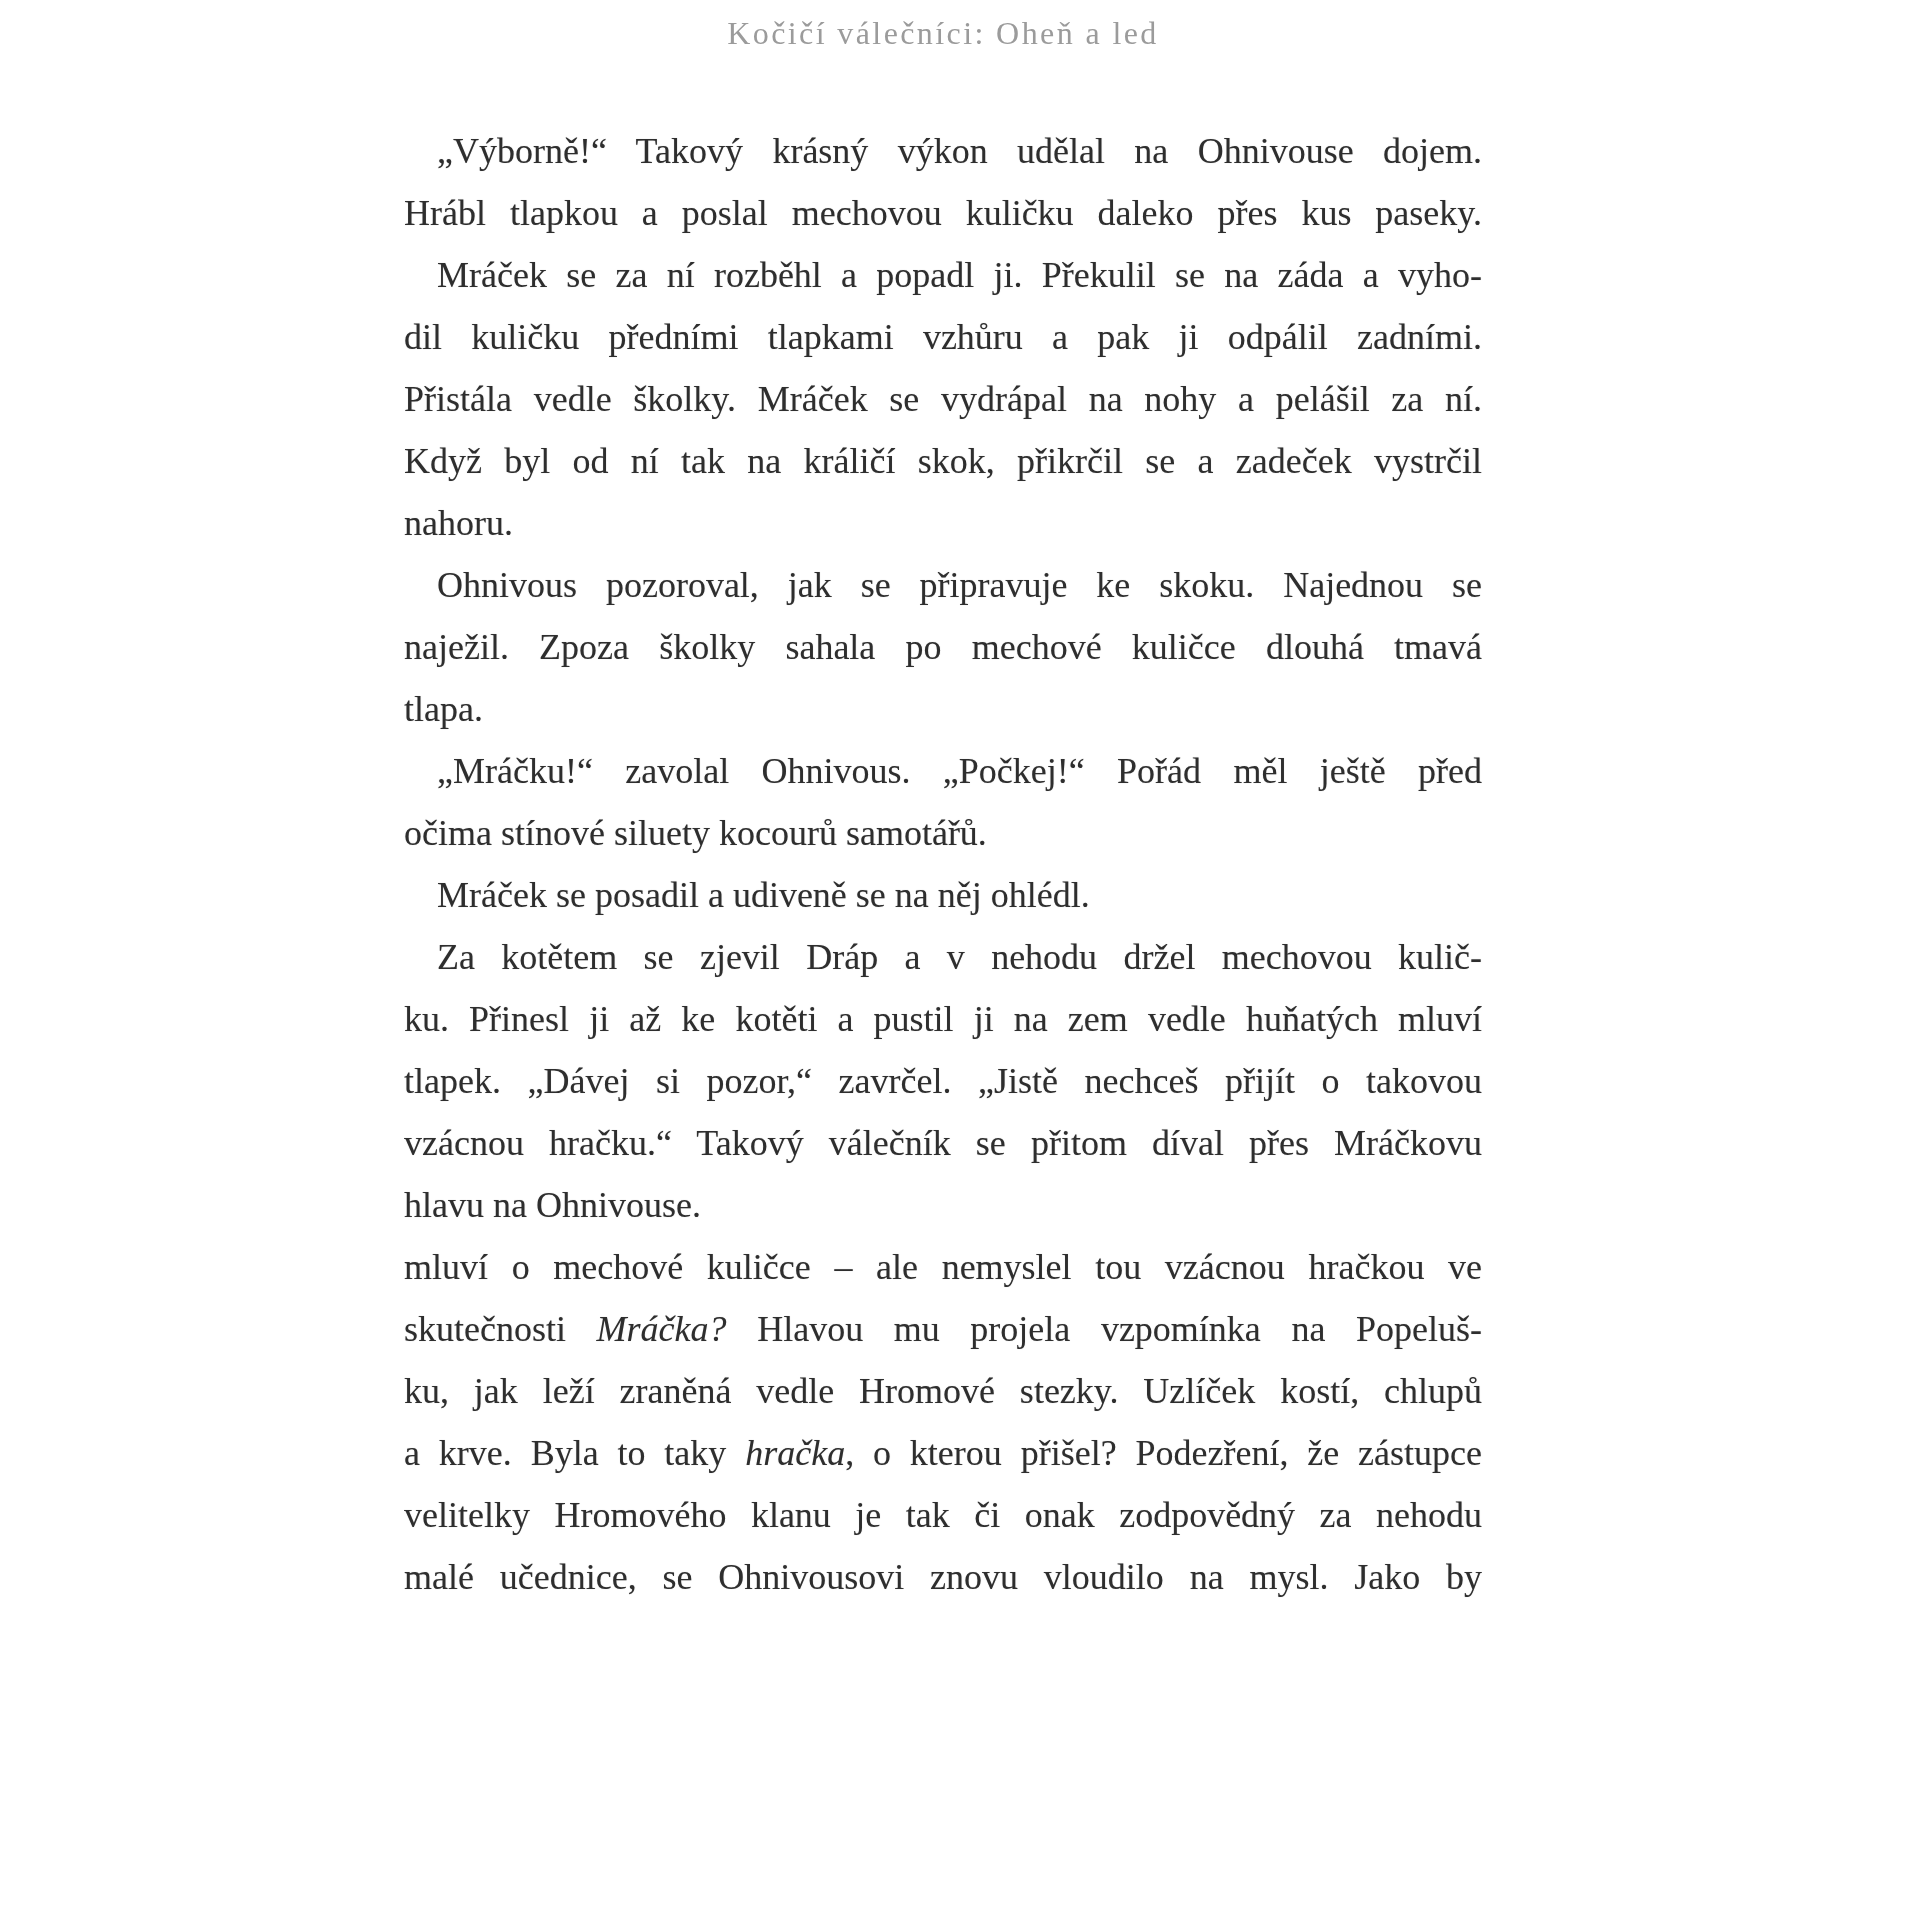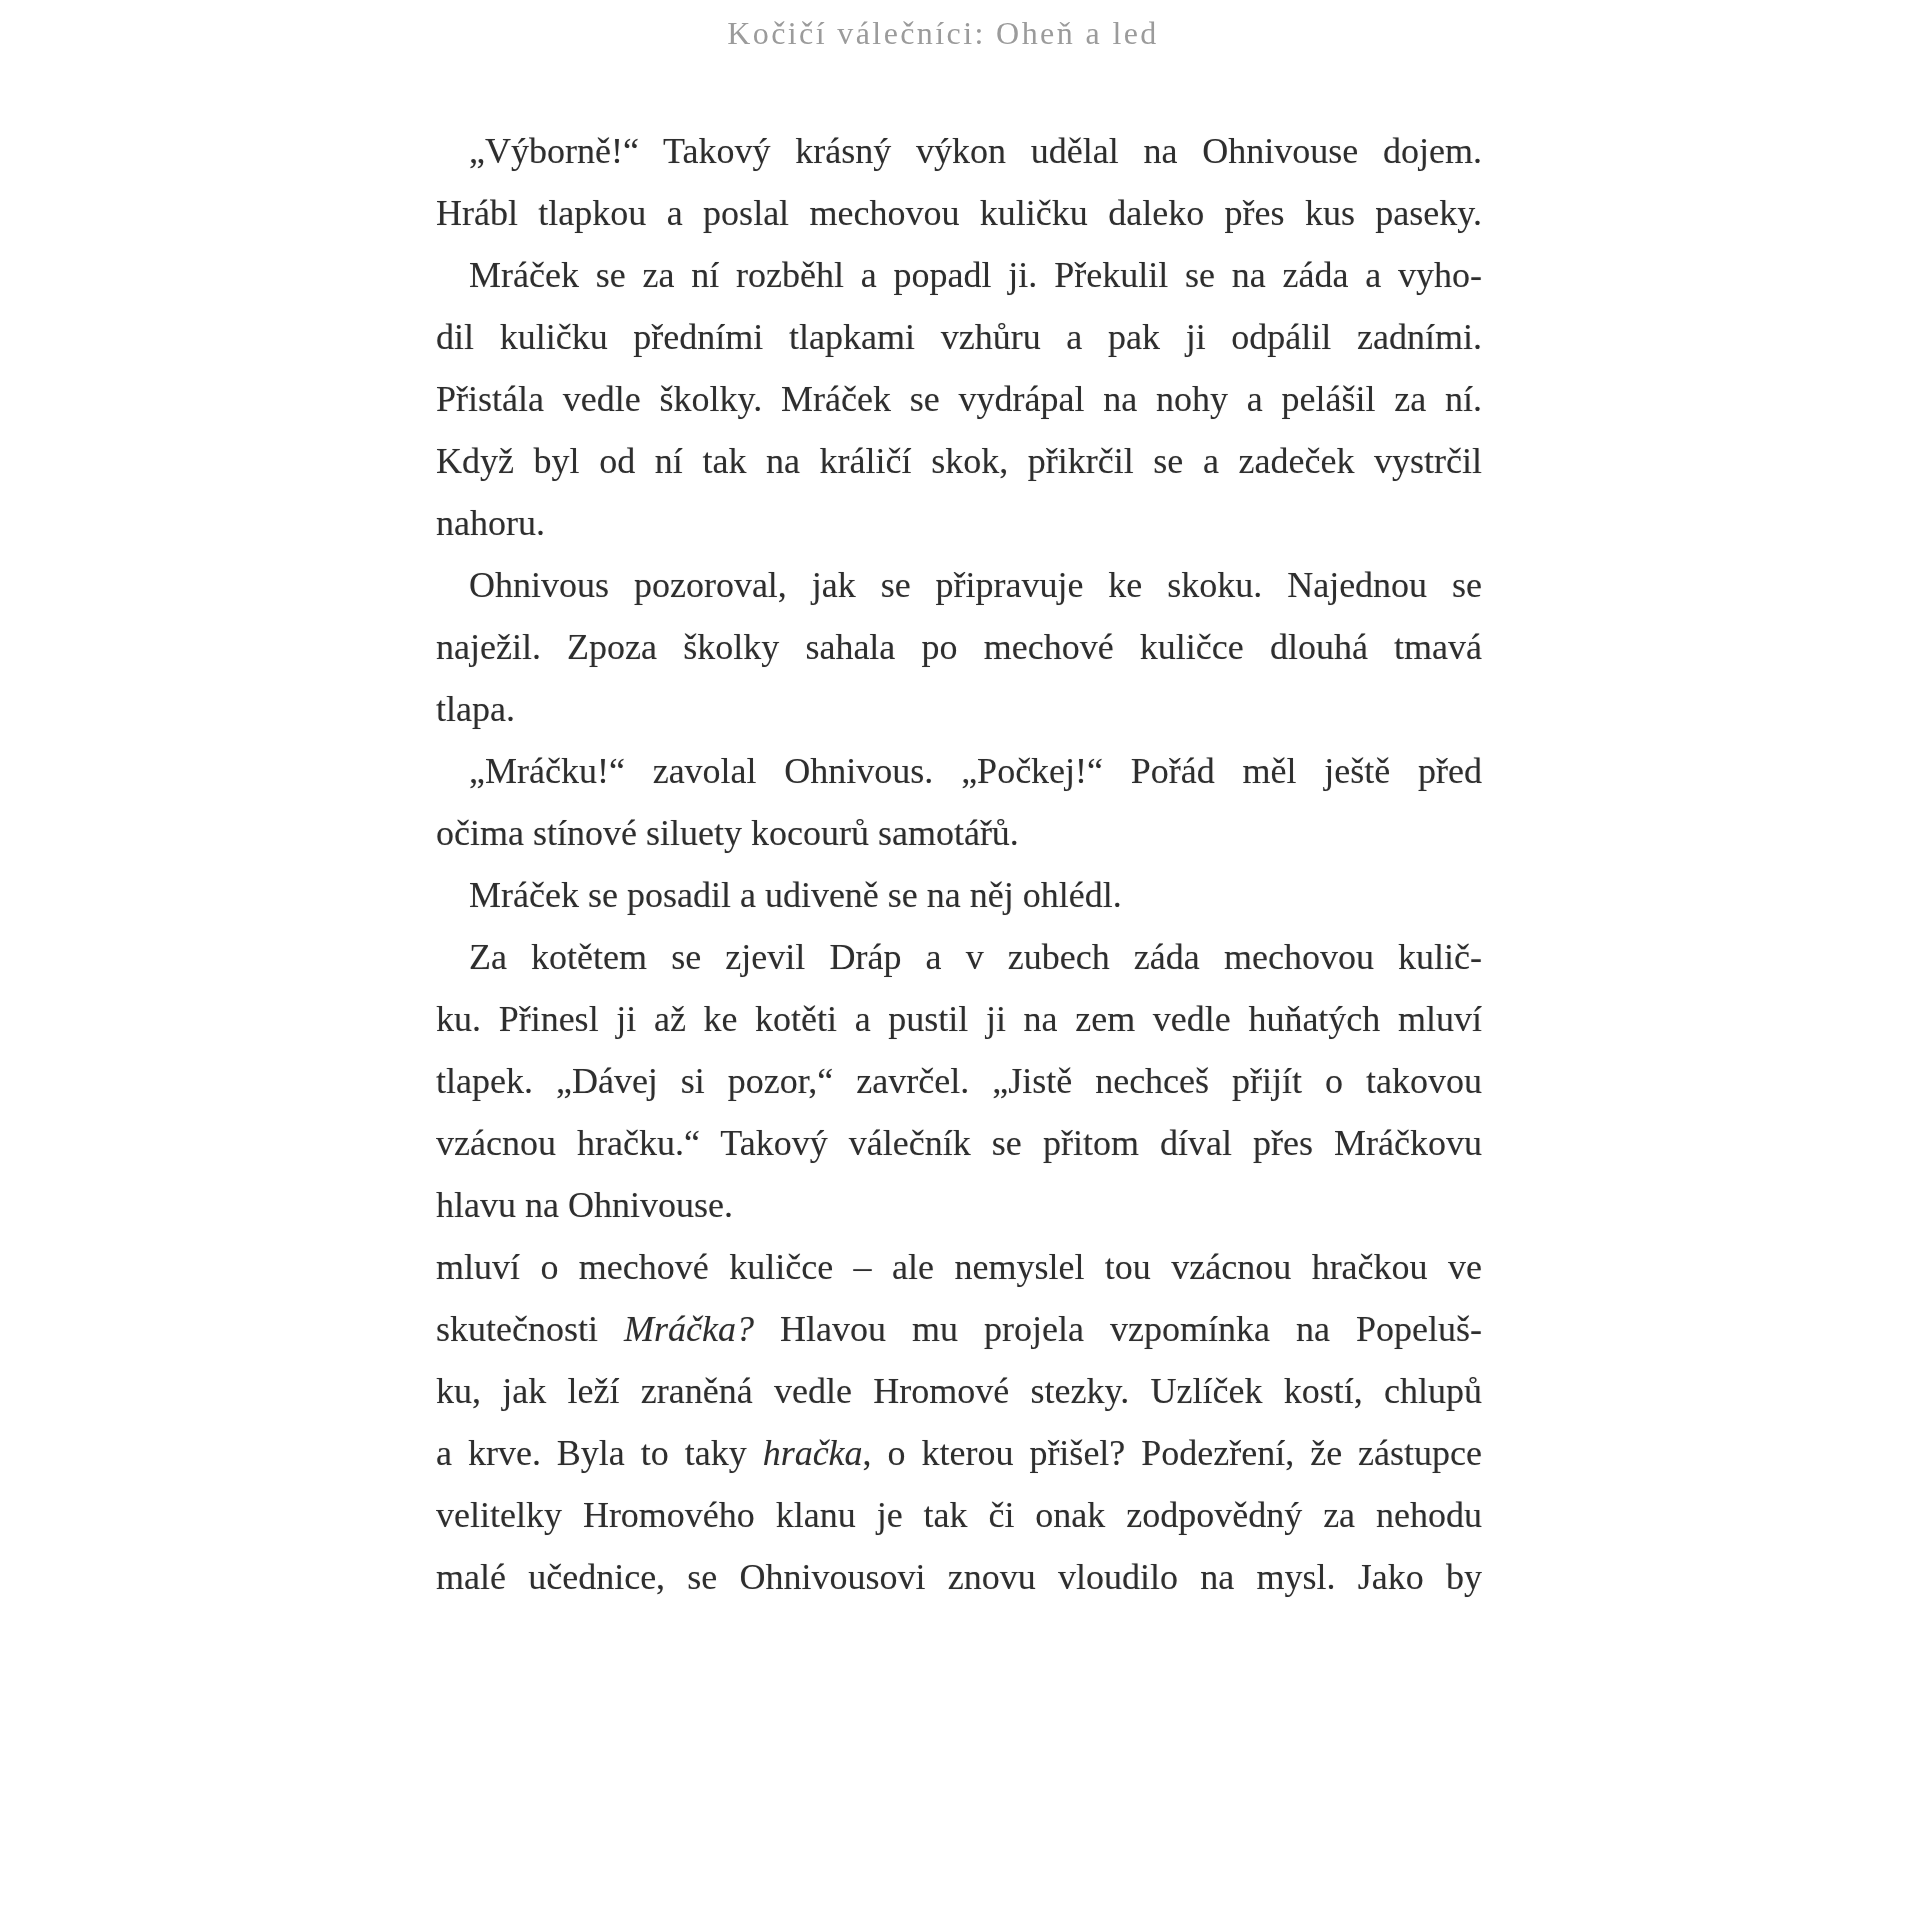--- a/index.html
+++ b/index.html
@@ -34,21 +34,20 @@
     font-size: 36px;
     color: #2e2e2e;
     text-shadow: 0 0 1px rgba(40,40,40,0.28);
   }
   .line {
     height: 62px;
     line-height: 62px;
     overflow: hidden;
     text-align: left;
     white-space: normal;
-    margin-left: 32px;
   }
   .line.justify {
     text-align: justify;
     text-align-last: justify;
   }
   .line.indent {
     text-indent: 33px;
   }
   .italic {
     font-style: italic;
@@ -85,21 +84,21 @@
       <div class="line justify"><span>dil kuličku předními tlapkami vzhůru a pak ji odpálil zadními.</span></div>
       <div class="line justify"><span>Přistála vedle školky. Mráček se vydrápal na nohy a pelášil za ní.</span></div>
       <div class="line justify"><span>Když byl od ní tak na králičí skok, přikrčil se a zadeček vystrčil</span></div>
       <div class="line"><span>nahoru.</span></div>
       <div class="line justify indent"><span>Ohnivous pozoroval, jak se připravuje ke skoku. Najednou se</span></div>
       <div class="line justify"><span>naježil. Zpoza školky sahala po mechové kuličce dlouhá tmavá</span></div>
       <div class="line"><span>tlapa.</span></div>
       <div class="line justify indent"><span>„Mráčku!“ zavolal Ohnivous. „Počkej!“ Pořád měl ještě před</span></div>
       <div class="line"><span>očima stínové siluety kocourů samotářů.</span></div>
       <div class="line indent"><span>Mráček se posadil a udiveně se na něj ohlédl.</span></div>
-      <div class="line justify indent"><span>Za kotětem se zjevil Dráp a v zubech záda mechovou kulič-</span></div>
+      <div class="line justify indent"><span>Za kotětem se zjevil Dráp a v nehodu držel mechovou kulič-</span></div>
       <div class="line justify"><span>ku. Přinesl ji až ke kotěti a pustil ji na zem vedle huňatých mluví</span></div>
       <div class="line justify"><span>tlapek. „Dávej si pozor,“ zavrčel. „Jistě nechceš přijít o takovou</span></div>
       <div class="line justify"><span>vzácnou hračku.“ Takový válečník se přitom díval přes Mráčkovu</span></div>
       <div class="line"><span>hlavu na Ohnivouse.</span></div>
       <div class="line justify"><span>mluví o mechové kuličce – ale nemyslel tou vzácnou hračkou ve</span></div>
       <div class="line justify"><span>skutečnosti </span><span class="italic">Mráčka?</span><span> Hlavou mu projela vzpomínka na Popeluš-</span></div>
       <div class="line justify"><span>ku, jak leží zraněná vedle Hromové stezky. Uzlíček kostí, chlupů</span></div>
       <div class="line justify"><span>a krve. Byla to taky </span><span class="italic">hračka</span><span>, o kterou přišel? Podezření, že zástupce</span></div>
       <div class="line justify"><span>velitelky Hromového klanu je tak či onak zodpovědný za nehodu</span></div>
       <div class="line justify"><span>malé učednice, se Ohnivousovi znovu vloudilo na mysl. Jako by</span></div>

